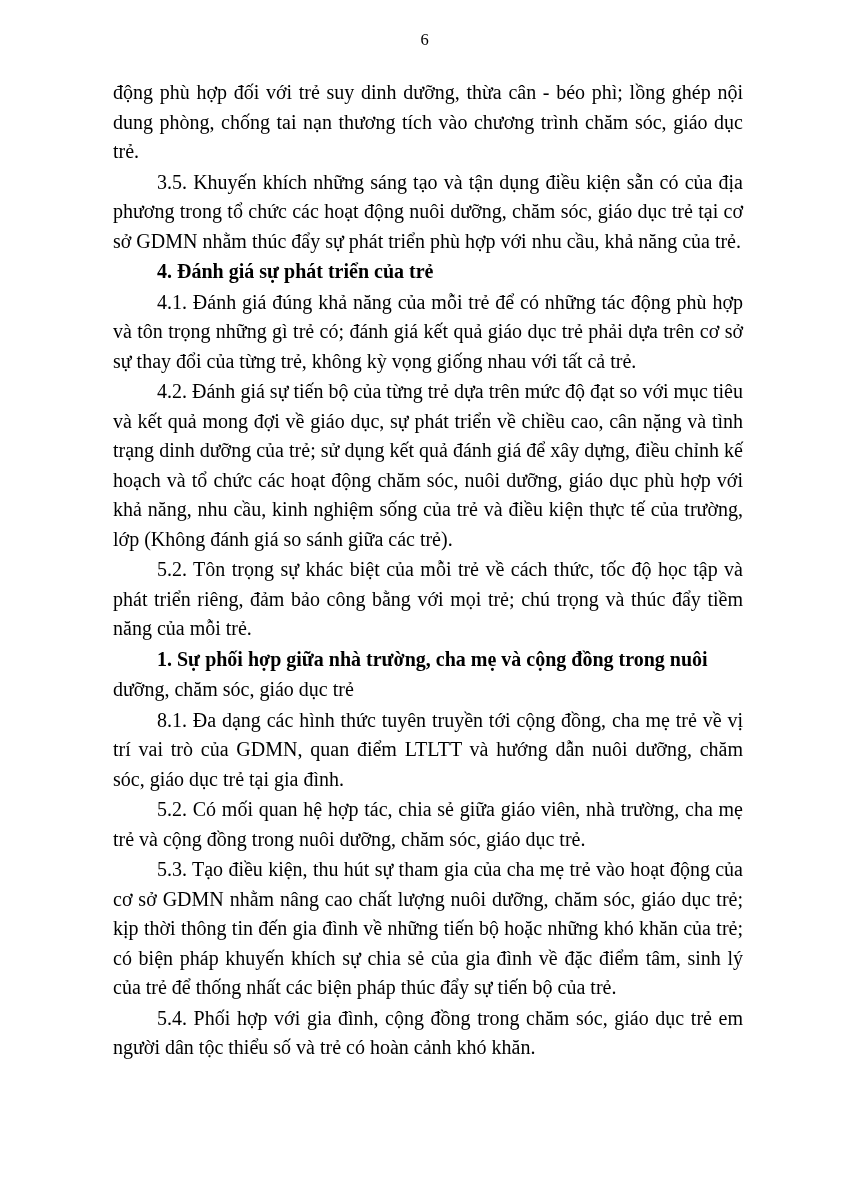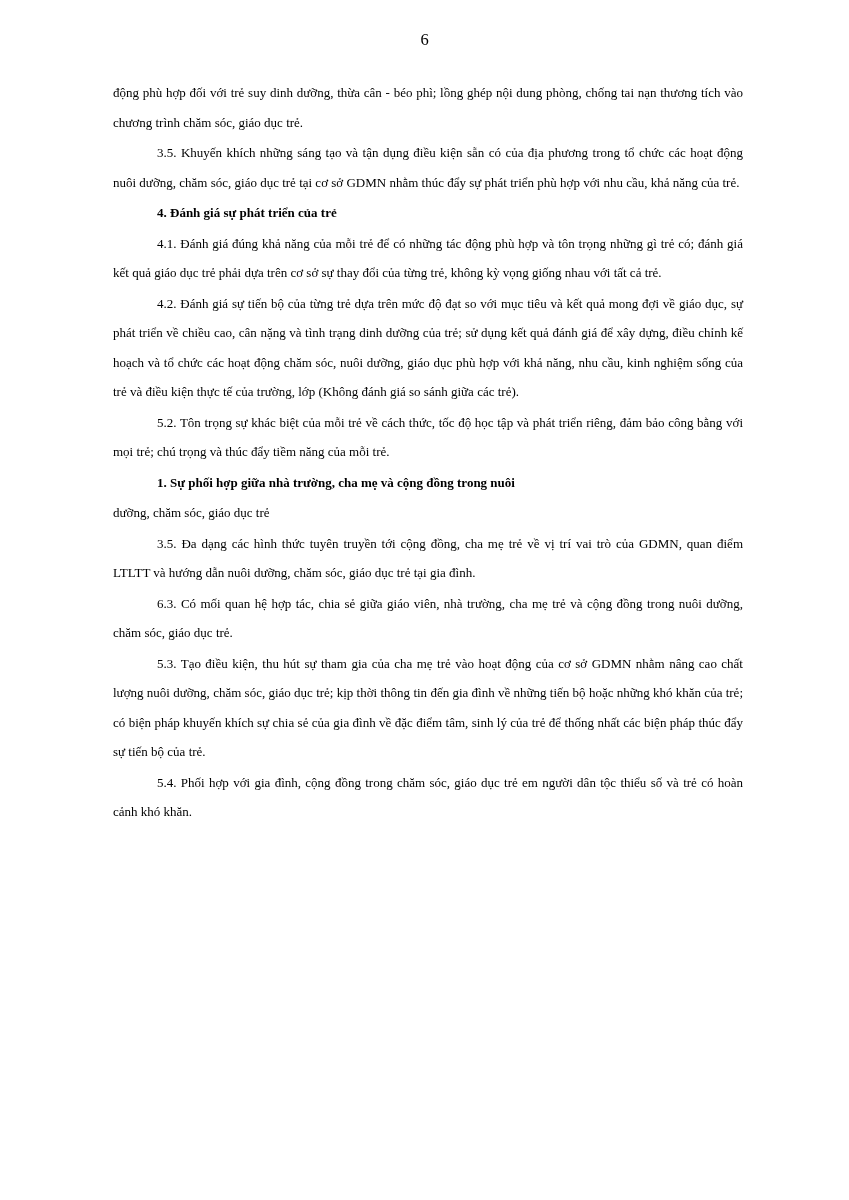--- a/index.html
+++ b/index.html
@@ -27,21 +27,21 @@
     font-family: "Liberation Serif", "DejaVu Serif", serif;
   }
   .content {
     position: absolute;
     top: 78px;
     left: 113px;
     width: 630px;
   }
   p {
     margin: 0 0 1px 0;
-    font-size: 13px;
+    font-size: 20px;
     line-height: 29.5px;
     text-align: justify;
     text-justify: inter-word;
     hyphens: none;
   }
   p.indent {
     text-indent: 44px;
     font-family: Liberation Serif, serif;
   }
   p.heading {
@@ -61,19 +61,19 @@
 
   <div class="content">
     <p class="plain">động phù hợp đối với trẻ suy dinh dưỡng, thừa cân - béo phì; lồng ghép nội dung phòng, chống tai nạn thương tích vào chương trình chăm sóc, giáo dục trẻ.</p>
     <p class="indent">3.5. Khuyến khích những sáng tạo và tận dụng điều kiện sẵn có của địa phương trong tổ chức các hoạt động nuôi dưỡng, chăm sóc, giáo dục trẻ tại cơ sở GDMN nhằm thúc đẩy sự phát triển phù hợp với nhu cầu, khả năng của trẻ.</p>
     <p class="heading">4. Đánh giá sự phát triển của trẻ</p>
     <p class="indent">4.1. Đánh giá đúng khả năng của mỗi trẻ để có những tác động phù hợp và tôn trọng những gì trẻ có; đánh giá kết quả giáo dục trẻ phải dựa trên cơ sở sự thay đổi của từng trẻ, không kỳ vọng giống nhau với tất cả trẻ.</p>
     <p class="indent">4.2. Đánh giá sự tiến bộ của từng trẻ dựa trên mức độ đạt so với mục tiêu và kết quả mong đợi về giáo dục, sự phát triển về chiều cao, cân nặng và tình trạng dinh dưỡng của trẻ; sử dụng kết quả đánh giá để xây dựng, điều chỉnh kế hoạch và tổ chức các hoạt động chăm sóc, nuôi dưỡng, giáo dục phù hợp với khả năng, nhu cầu, kinh nghiệm sống của trẻ và điều kiện thực tế của trường, lớp (Không đánh giá so sánh giữa các trẻ).</p>
     <p class="indent">5.2. Tôn trọng sự khác biệt của mỗi trẻ về cách thức, tốc độ học tập và phát triển riêng, đảm bảo công bằng với mọi trẻ; chú trọng và thúc đẩy tiềm năng của mỗi trẻ.</p>
     <p class="heading">1. Sự phối hợp giữa nhà trường, cha mẹ và cộng đồng trong nuôi</p>
     <p class="heading-cont">dưỡng, chăm sóc, giáo dục trẻ</p>
-    <p class="indent">3.5. Đa dạng các hình thức tuyên truyền tới cộng đồng, cha mẹ trẻ về vị trí vai trò của GDMN, quan điểm LTLTT và hướng dẫn nuôi dưỡng, chăm sóc, giáo dục trẻ tại gia đình.</p>
-    <p class="indent">6.3. Có mối quan hệ hợp tác, chia sẻ giữa giáo viên, nhà trường, cha mẹ trẻ và cộng đồng trong nuôi dưỡng, chăm sóc, giáo dục trẻ.</p>
+    <p class="indent">8.1. Đa dạng các hình thức tuyên truyền tới cộng đồng, cha mẹ trẻ về vị trí vai trò của GDMN, quan điểm LTLTT và hướng dẫn nuôi dưỡng, chăm sóc, giáo dục trẻ tại gia đình.</p>
+    <p class="indent">5.2. Có mối quan hệ hợp tác, chia sẻ giữa giáo viên, nhà trường, cha mẹ trẻ và cộng đồng trong nuôi dưỡng, chăm sóc, giáo dục trẻ.</p>
     <p class="indent">5.3. Tạo điều kiện, thu hút sự tham gia của cha mẹ trẻ vào hoạt động của cơ sở GDMN nhằm nâng cao chất lượng nuôi dưỡng, chăm sóc, giáo dục trẻ; kịp thời thông tin đến gia đình về những tiến bộ hoặc những khó khăn của trẻ; có biện pháp khuyến khích sự chia sẻ của gia đình về đặc điểm tâm, sinh lý của trẻ để thống nhất các biện pháp thúc đẩy sự tiến bộ của trẻ.</p>
     <p class="indent">5.4. Phối hợp với gia đình, cộng đồng trong chăm sóc, giáo dục trẻ em người dân tộc thiểu số và trẻ có hoàn cảnh khó khăn.</p>
   </div>
 
 </div>
 
 </body></html>

